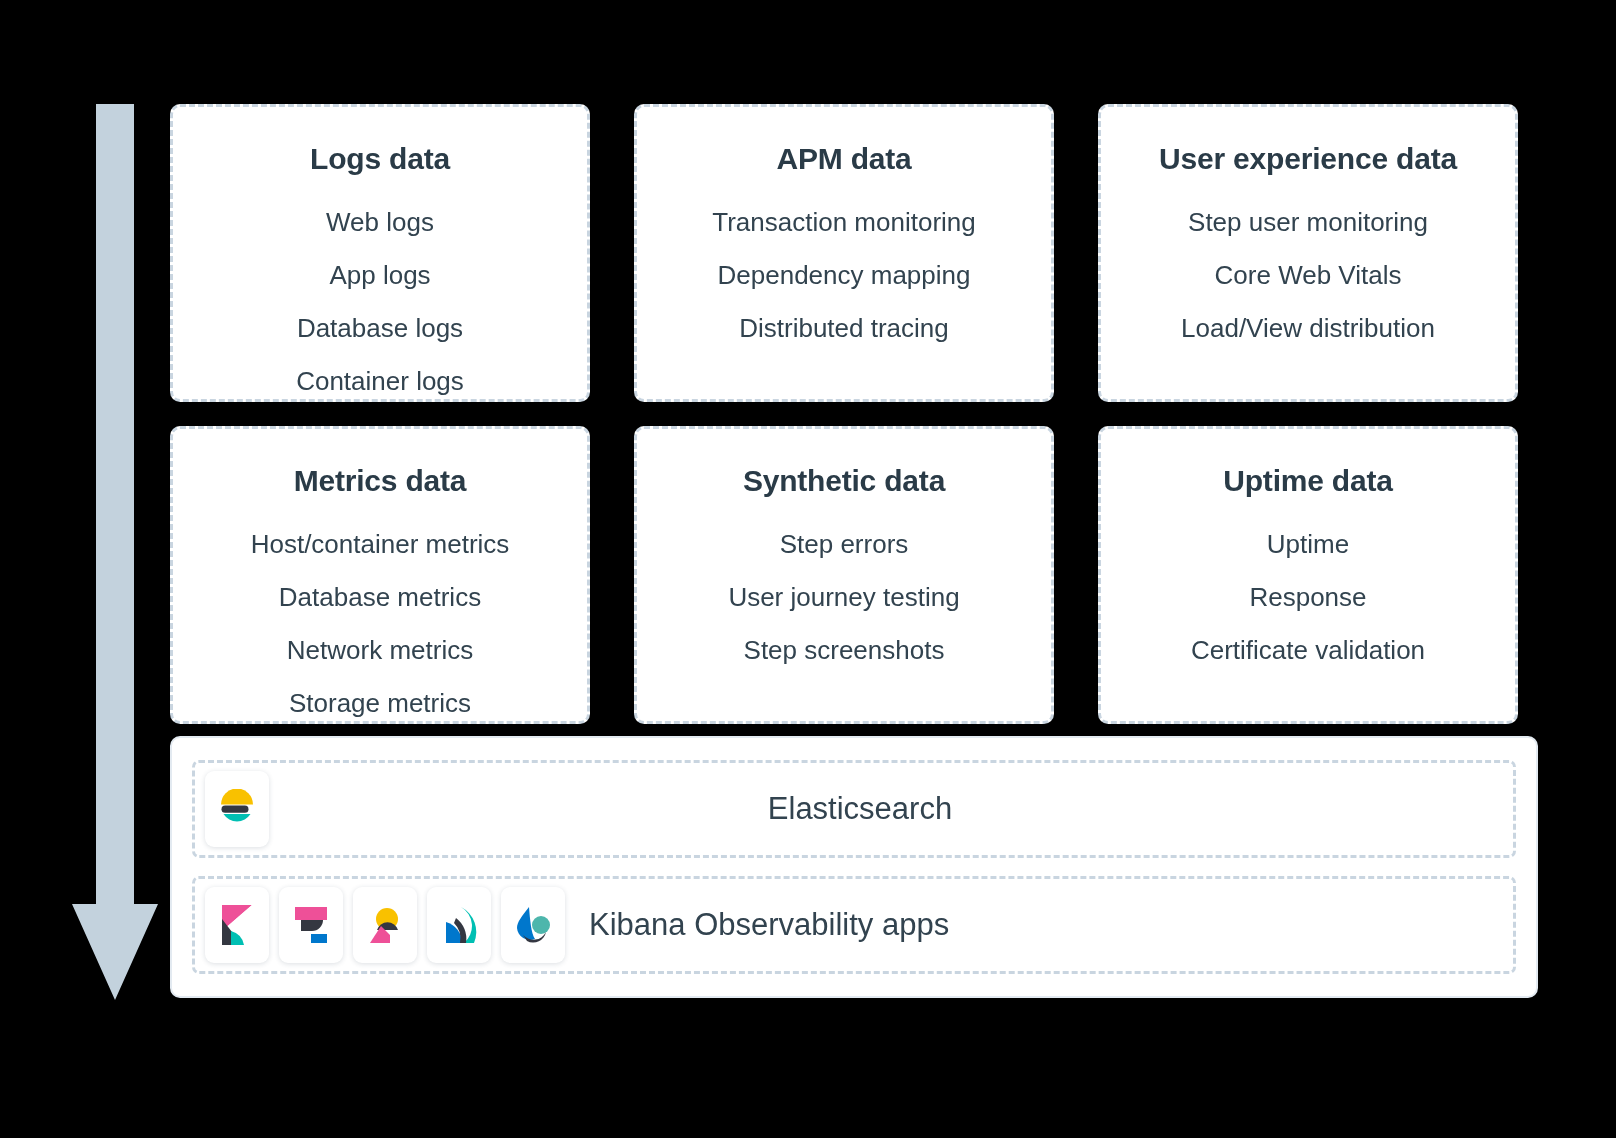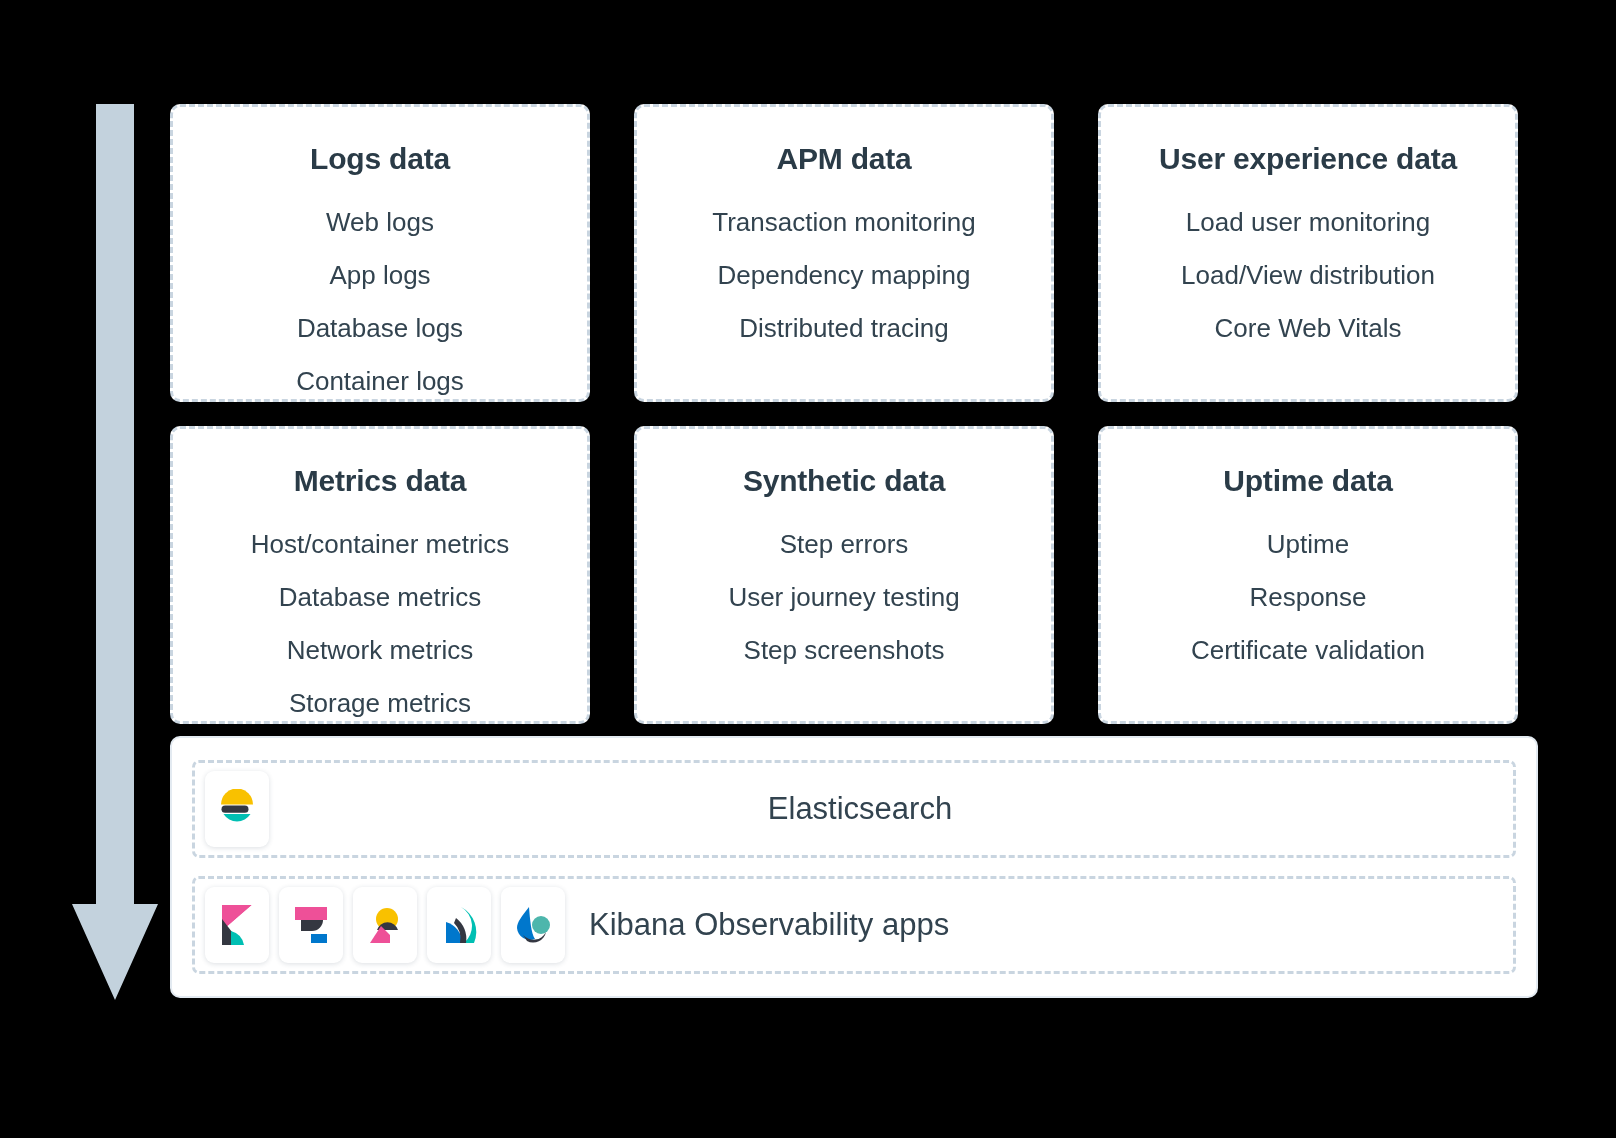--- a/index.html
+++ b/index.html
@@ -142,23 +142,23 @@
       <div class="card-items">
         <div class="card-item">Transaction monitoring</div>
         <div class="card-item">Dependency mapping</div>
         <div class="card-item">Distributed tracing</div>
       </div>
     </div>
 
     <div class="data-card">
       <div class="card-title">User experience data</div>
       <div class="card-items">
-        <div class="card-item">Load user monitoring</div>
+        <div class="card-item">Step user monitoring</div>
+        <div class="card-item">Core Web Vitals</div>
         <div class="card-item">Load/View distribution</div>
-        <div class="card-item">Core Web Vitals</div>
       </div>
     </div>
 
     <div class="data-card">
       <div class="card-title">Metrics data</div>
       <div class="card-items">
         <div class="card-item">Host/container metrics</div>
         <div class="card-item">Database metrics</div>
         <div class="card-item">Network metrics</div>
         <div class="card-item">Storage metrics</div>

